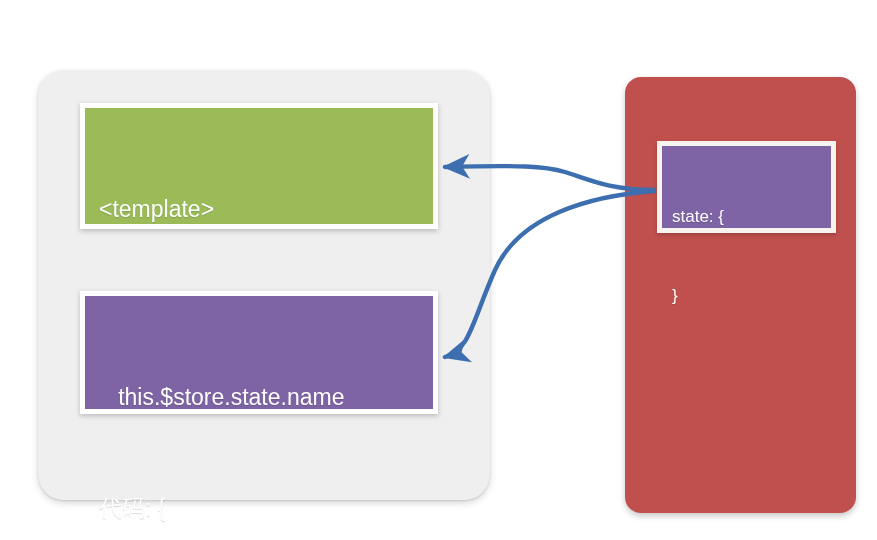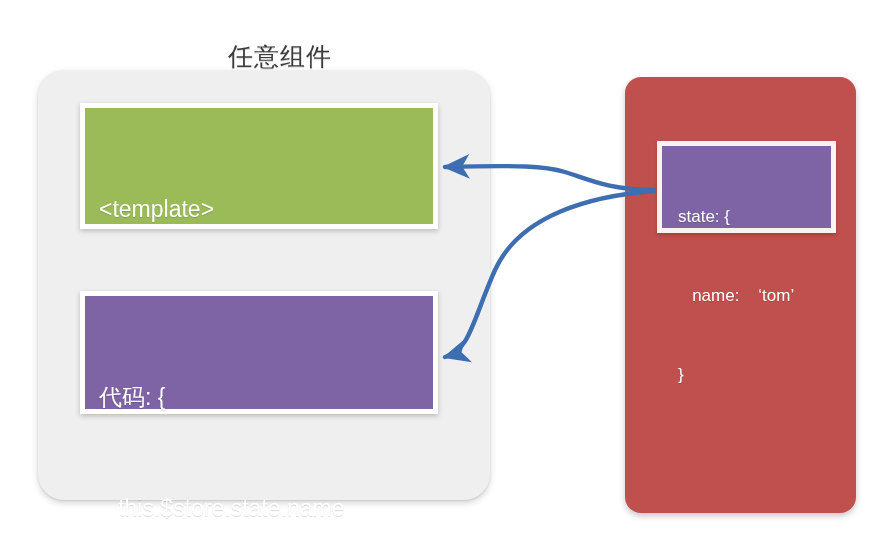--- a/index.html
+++ b/index.html
@@ -107,21 +107,21 @@
     left: 657px;
     top: 141px;
     width: 179px;
     height: 92px;
     box-sizing: border-box;
     background: #7e64a5;
     border: 5px solid #f7f4ef;
     color: #ffffff;
     font-size: 17px;
     line-height: 1.55;
-    padding: 5px 16px;
+    padding: 5px 10px;
     white-space: pre;
     box-shadow: 0 2px 4px rgba(0,0,0,0.2);
     text-shadow: 0 1px 1px rgba(0,0,0,0.15);
   }
   #state-box .line { display: block; }
 
   
   #arrow-layer {
     position: absolute;
     left: 0;
@@ -141,41 +141,39 @@
     font-family: "Liberation Serif", "DejaVu Serif", serif;
     letter-spacing: 1px;
     white-space: nowrap;
   }
 </style>
 </head>
 <body>
 
 <div id="canvas">
 
-  <div class="diagram-title">任意组件</div>
 
   <div class="component-panel"></div>
 
   <div id="template-box" class="code-box">
     <span class="line">&lt;template&gt;</span>
     <span class="line"> {{ $store.state.name}}</span>
   </div>
 
   <div id="code-box" class="code-box">
+    <span class="line">   this.$store.state.name</span>
     <span class="line">代码: {</span>
-    <span class="line">   this.$store.state.name</span>
     
   </div>
 
   <div class="store-panel"></div>
 
 
   <div id="state-box">
     <span class="line">state: {</span>
-    <span class="line">   name:    ‘tom’</span>
     <span class="line">}</span>
   </div>
 
   <svg id="arrow-layer" viewBox="0 0 877 540">
     <defs>
       <marker id="head-blue" markerWidth="7" markerHeight="7" refX="5.6" refY="3" orient="auto" markerUnits="strokeWidth">
         <path d="M 6.2 3 L 0 0.2 L 1.7 3 L 0 5.8 Z" fill="#3d6eb0"></path>
       </marker>
     </defs>
 

